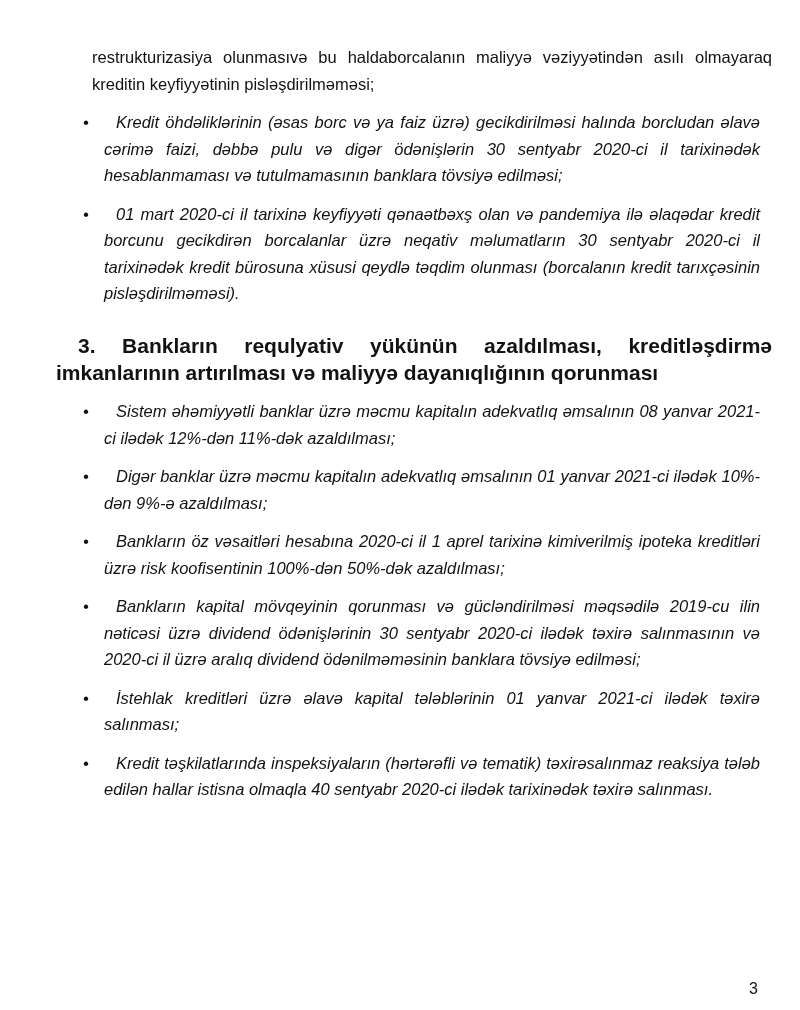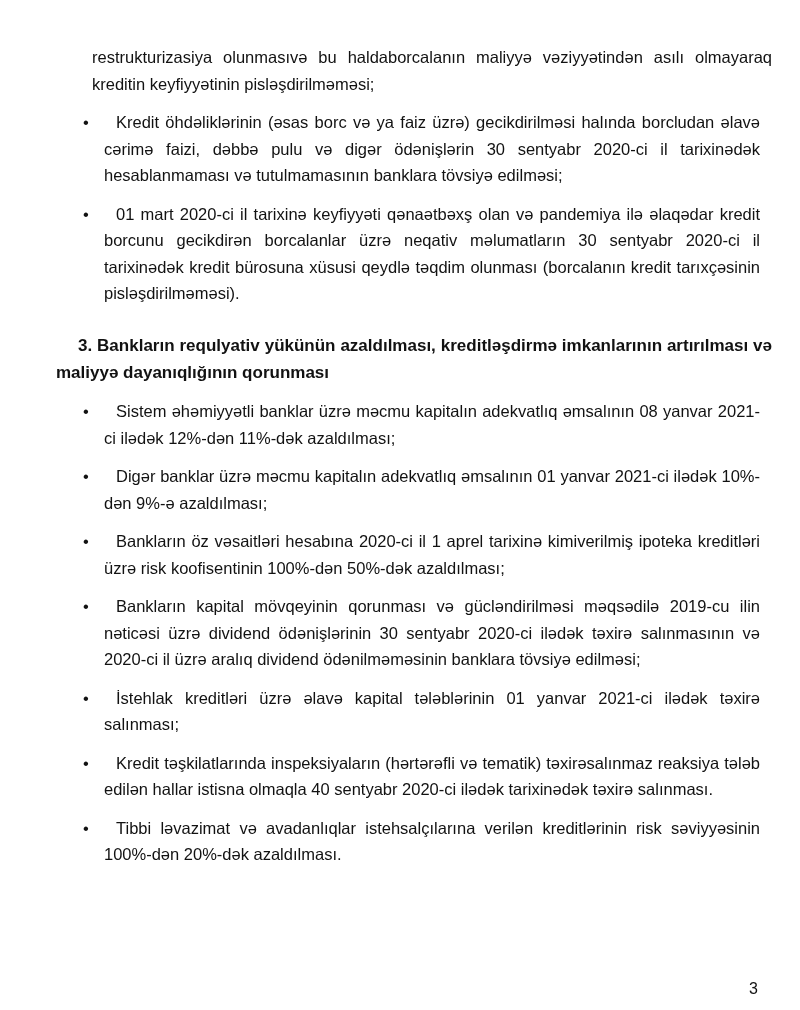--- a/index.html
+++ b/index.html
@@ -17,33 +17,34 @@
     padding: 8px 40px 0 20px;
     overflow: hidden;
   }
   .cont-para {
     margin-left: 48px;
     text-align: justify;
   }
   ul.blist {
     list-style: none;
     margin-left: 48px;
+    font-style: italic;
   }
   ul.blist li {
     position: relative;
     text-align: justify;
   }
   ul.blist li::before {
     content: "\2022";
     position: absolute;
     left: -21px;
     top: 0;
   }
   h2.sec-heading {
-    font-size: 17px;
+    font-size: 21px;
     font-weight: bold;
     line-height: 26.5px;
     text-align: justify;
     text-indent: 22px;
     margin-top: 26.5px;
   }
   .page-number {
     position: absolute;
     right: 54px;
     bottom: 20px;
@@ -77,20 +78,16 @@
       <li><span>Bankların öz vəsaitləri hesabına 2020-ci il 1 aprel tarixinə kimiverilmiş ipoteka kreditləri üzrə risk koofisentinin 100%-dən 50%-dək azaldılması;</span></li>
 
       <li><span>Bankların kapital mövqeyinin qorunması və gücləndirilməsi məqsədilə 2019-cu ilin nəticəsi üzrə dividend ödənişlərinin 30 sentyabr 2020-ci ilədək təxirə salınmasının və 2020-ci il üzrə aralıq dividend ödənilməməsinin banklara tövsiyə edilməsi;</span></li>
 
       <li><span>İstehlak kreditləri üzrə əlavə kapital tələblərinin 01 yanvar 2021-ci ilədək təxirə salınması;</span></li>
 
       <li><span>Kredit təşkilatlarında inspeksiyaların (hərtərəfli və tematik) təxirəsalınmaz reaksiya tələb edilən hallar istisna olmaqla 40 sentyabr 2020-ci ilədək tarixinədək təxirə salınması.</span></li>
     </ul>
 
 
-  <ul class="blist">
-
-      <li><span>Tibbi ləvazimat və avadanlıqlar istehsalçılarına verilən kreditlərinin risk səviyyəsinin 100%-dən 20%-dək azaldılması.</span></li>
-    </ul>
 
   <div class="page-number">3</div>
 
 </div>
 
 </body></html>

